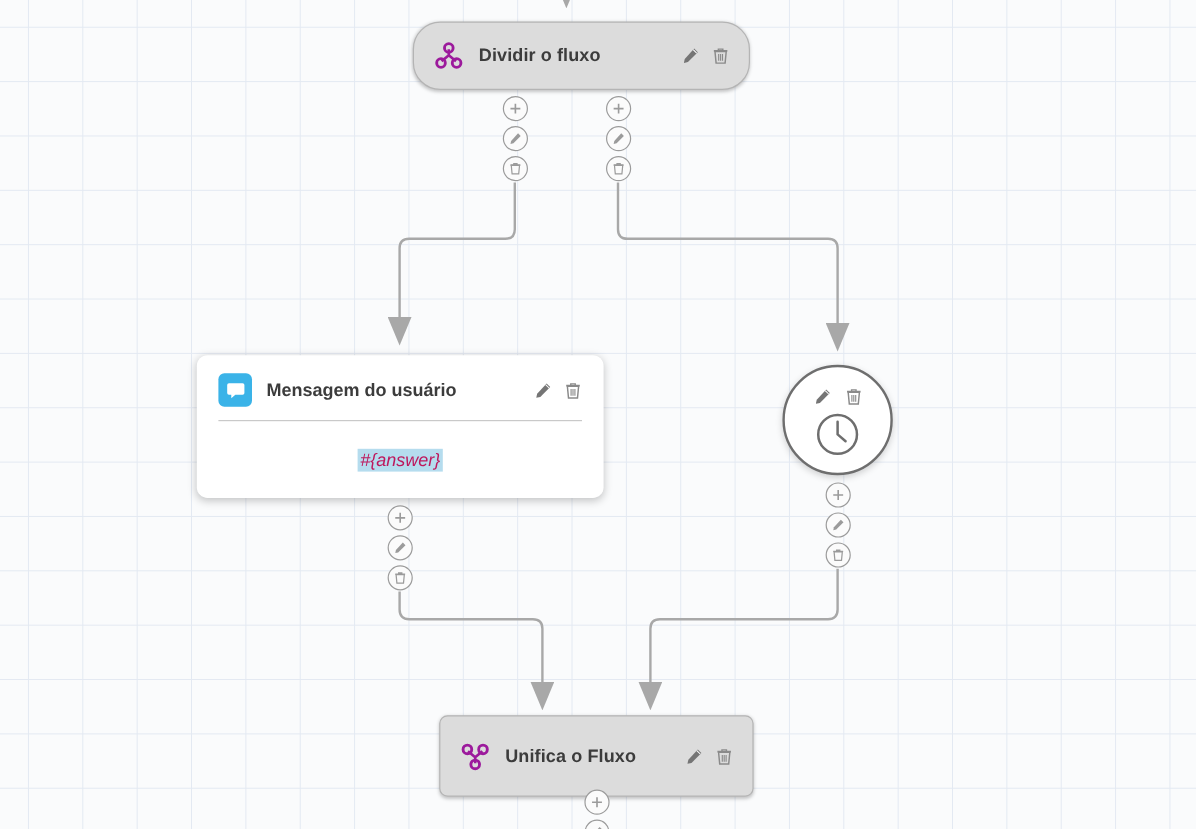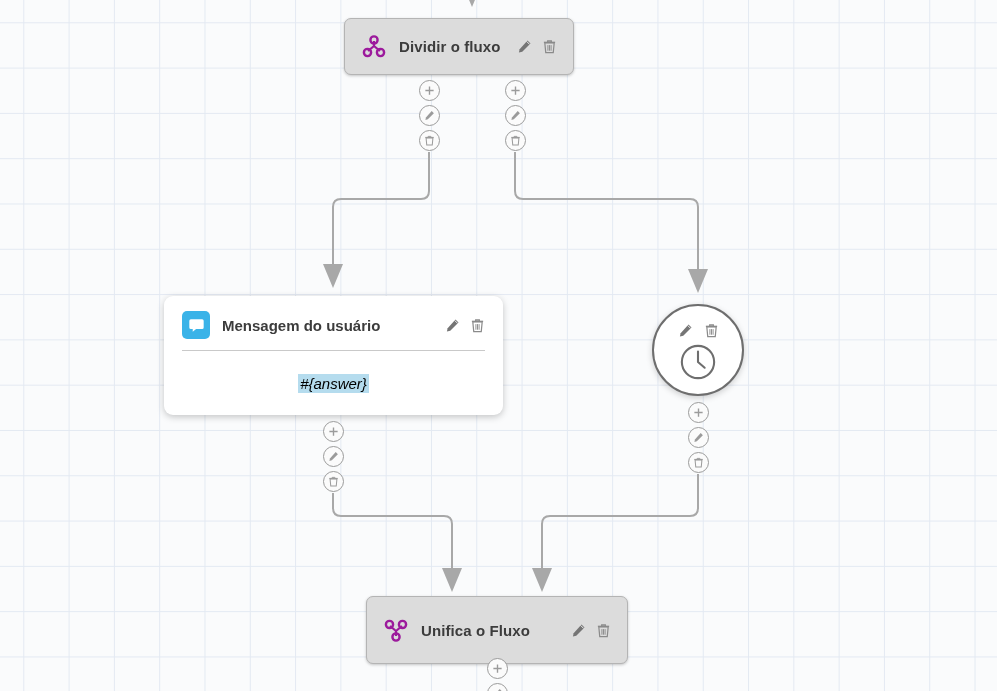--- a/index.html
+++ b/index.html
@@ -88,21 +88,21 @@
     margin: 12px 18px 0 18px;
   }
   .card-body {
     flex: 1;
     display: flex;
     align-items: center;
     justify-content: center;
   }
   .var-token {
     background: #b5dcee;
-    color: #000000;
+    color: #be185d;
     font-style: italic;
     font-size: 15px;
     padding: 1px 2px;
     white-space: nowrap;
   }
 
   
   .node-circle {
     background: #ffffff;
     border: 2px solid #6e6e6e;
@@ -205,21 +205,21 @@
 
     <g>
       <path d="M 698 474 L 698 508 Q 698 516 690 516 L 550 516 Q 542 516 542 524 L 542 589" fill="none" stroke="#a8a8a8" stroke-width="2" marker-end="url(#arrow)"></path>
     </g>
 
     <g>
       <path d="M 497 650 L 497 658" fill="none" stroke="#a8a8a8" stroke-width="2"></path>
     </g>
   </svg>
 
-  <div class="node node-gray" style="left:344px; top:18px; width:230px; height:57px;">
+  <div class="node node-gray" style="left:344px; top:18px; width:281px; height:57px;border-radius:23px;">
     <span class="node-icon">
       <svg width="26" height="26" viewBox="0 0 26 26">
         <path d="M13 7 L13 12 M13 12 L7 17 M13 12 L19 17" stroke="#9c1a9c" stroke-width="2.2" fill="none"></path>
         <circle cx="13" cy="6" r="3.6" fill="none" stroke="#9c1a9c" stroke-width="2.4"></circle>
         <circle cx="6.5" cy="18.5" r="3.6" fill="none" stroke="#9c1a9c" stroke-width="2.4"></circle>
         <circle cx="19.5" cy="18.5" r="3.6" fill="none" stroke="#9c1a9c" stroke-width="2.4"></circle>
       </svg>
     </span>
     <span class="node-title">Dividir o fluxo</span>
     <span class="header-actions">

